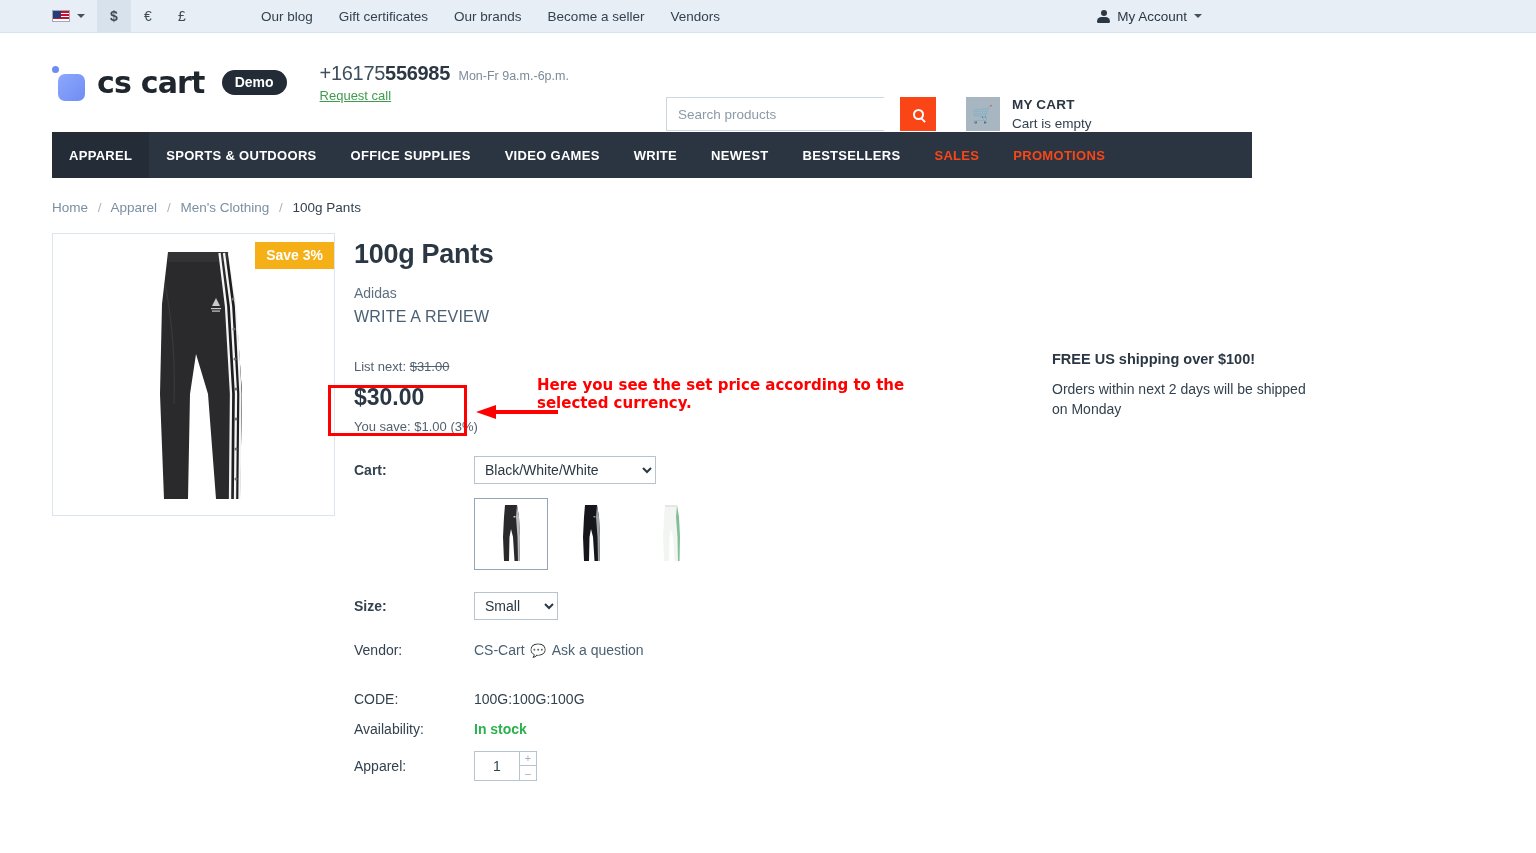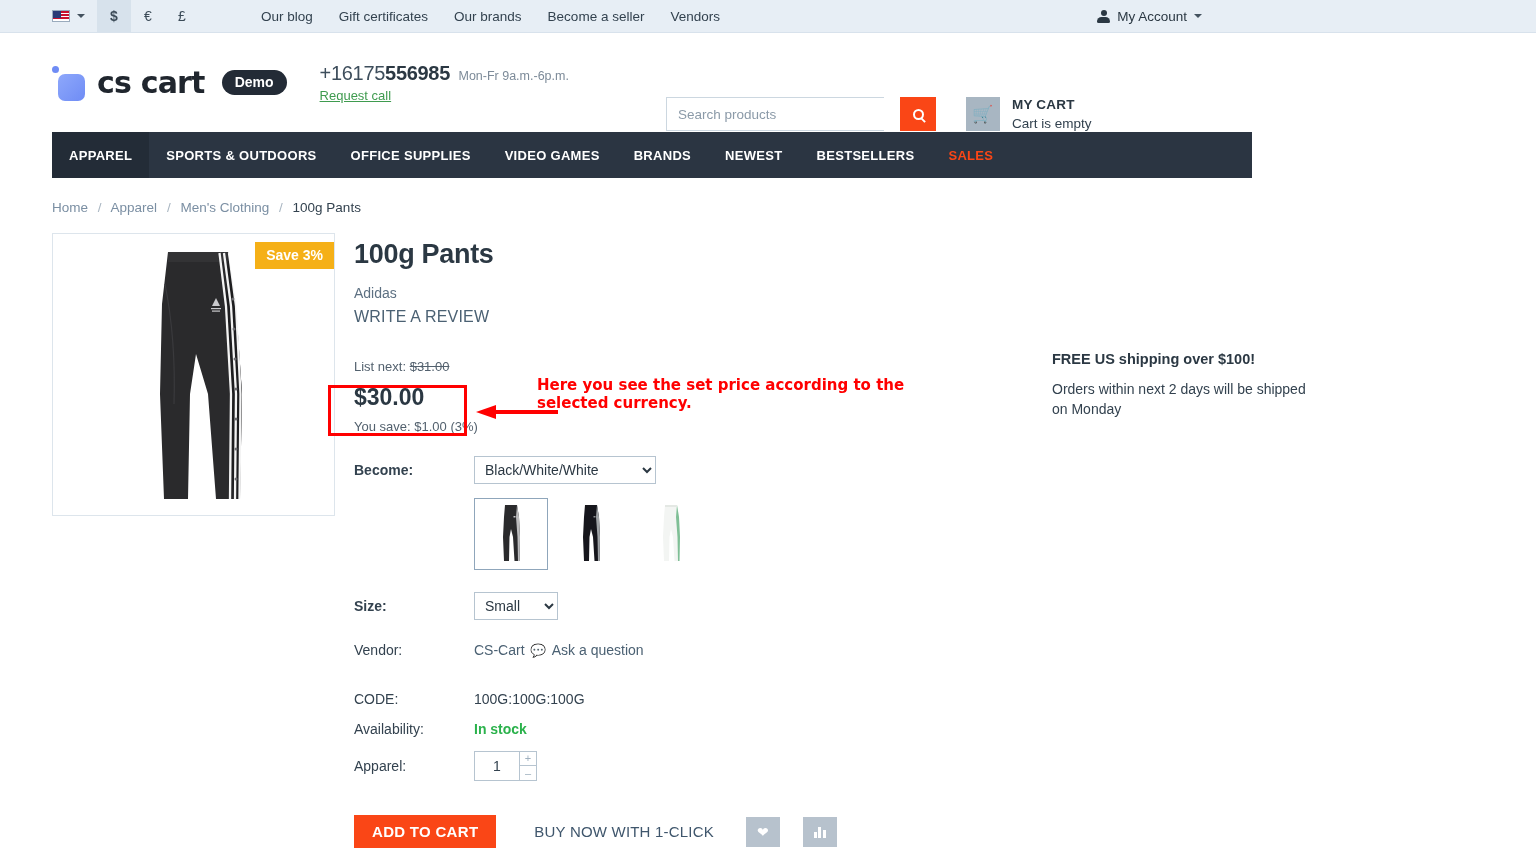--- a/index.html
+++ b/index.html
@@ -458,24 +458,25 @@
       <div class="cart-empty">Cart is empty</div>
     </div>
   </div>
 </div>
 
 <div class="navbar">
   <a class="nav-item active">APPAREL</a>
   <a class="nav-item">SPORTS &amp; OUTDOORS</a>
   <a class="nav-item">OFFICE SUPPLIES</a>
   <a class="nav-item">VIDEO GAMES</a>
-  <a class="nav-item">BRANDS</a>
+  <a class="nav-item">WRITE</a>
   <a class="nav-item">NEWEST</a>
   <a class="nav-item">BESTSELLERS</a>
   <a class="nav-item sale">SALES</a>
+  <a class="nav-item sale">PROMOTIONS</a>
 </div>
 
 <div class="breadcrumb">
   <a>Home</a>
   <span class="sep">/</span>
   <a>Apparel</a>
   <span class="sep">/</span>
   <a>Men's Clothing</a>
   <span class="sep">/</span>
   <span class="cur-crumb">100g Pants</span>
@@ -529,21 +530,21 @@
 
       <div class="ann-box"></div>
       <svg class="ann-arrow" viewBox="0 0 82 14">
         <rect x="16" y="5" width="66" height="4" fill="#ff0000"></rect>
         <polygon points="0,7 20,0 20,14" fill="#ff0000"></polygon>
       </svg>
       <div class="ann-text">Here you see the set price according to the selected currency.</div>
     </div>
 
     <div class="opt-row">
-      <div class="opt-label bold">Become:</div>
+      <div class="opt-label bold">Cart:</div>
       <select class="sel color-sel">
         <option>Black/White/White</option>
         <option>Black/Black/White</option>
         <option>White/White/Green</option>
       </select>
     </div>
 
     <div class="swatches">
       <div class="swatch selected">
         <svg width="38" height="62" viewBox="0 0 38 62">
@@ -598,33 +599,19 @@
       <div class="opt-label">Apparel:</div>
       <div class="qty-box">
         <input class="qty-input" value="1" style="">
         <div class="qty-btns">
           <button class="qty-btn plus">+</button>
           <button class="qty-btn minus">–</button>
         </div>
       </div>
     </div>
 
-    <div class="action-row">
-      <button class="btn-add">ADD TO CART</button>
-      <button class="btn-1click">BUY NOW WITH 1-CLICK</button>
-      <button class="sq-btn">
-        <span class="heart">❤</span>
-      </button>
-      <button class="sq-btn second">
-        <span class="bars">
-          <i style="height:6px"></i>
-            <i style="height:11px"></i>
-            <i style="height:8px"></i>
-        </span>
-      </button>
-    </div>
   </div>
 
   <div class="side-col">
     <div class="ship-title">FREE US shipping over $100!</div>
     <div class="ship-sub">Orders within next 2 days will be shipped on Monday</div>
   </div>
 </div>
 
 </body></html>

